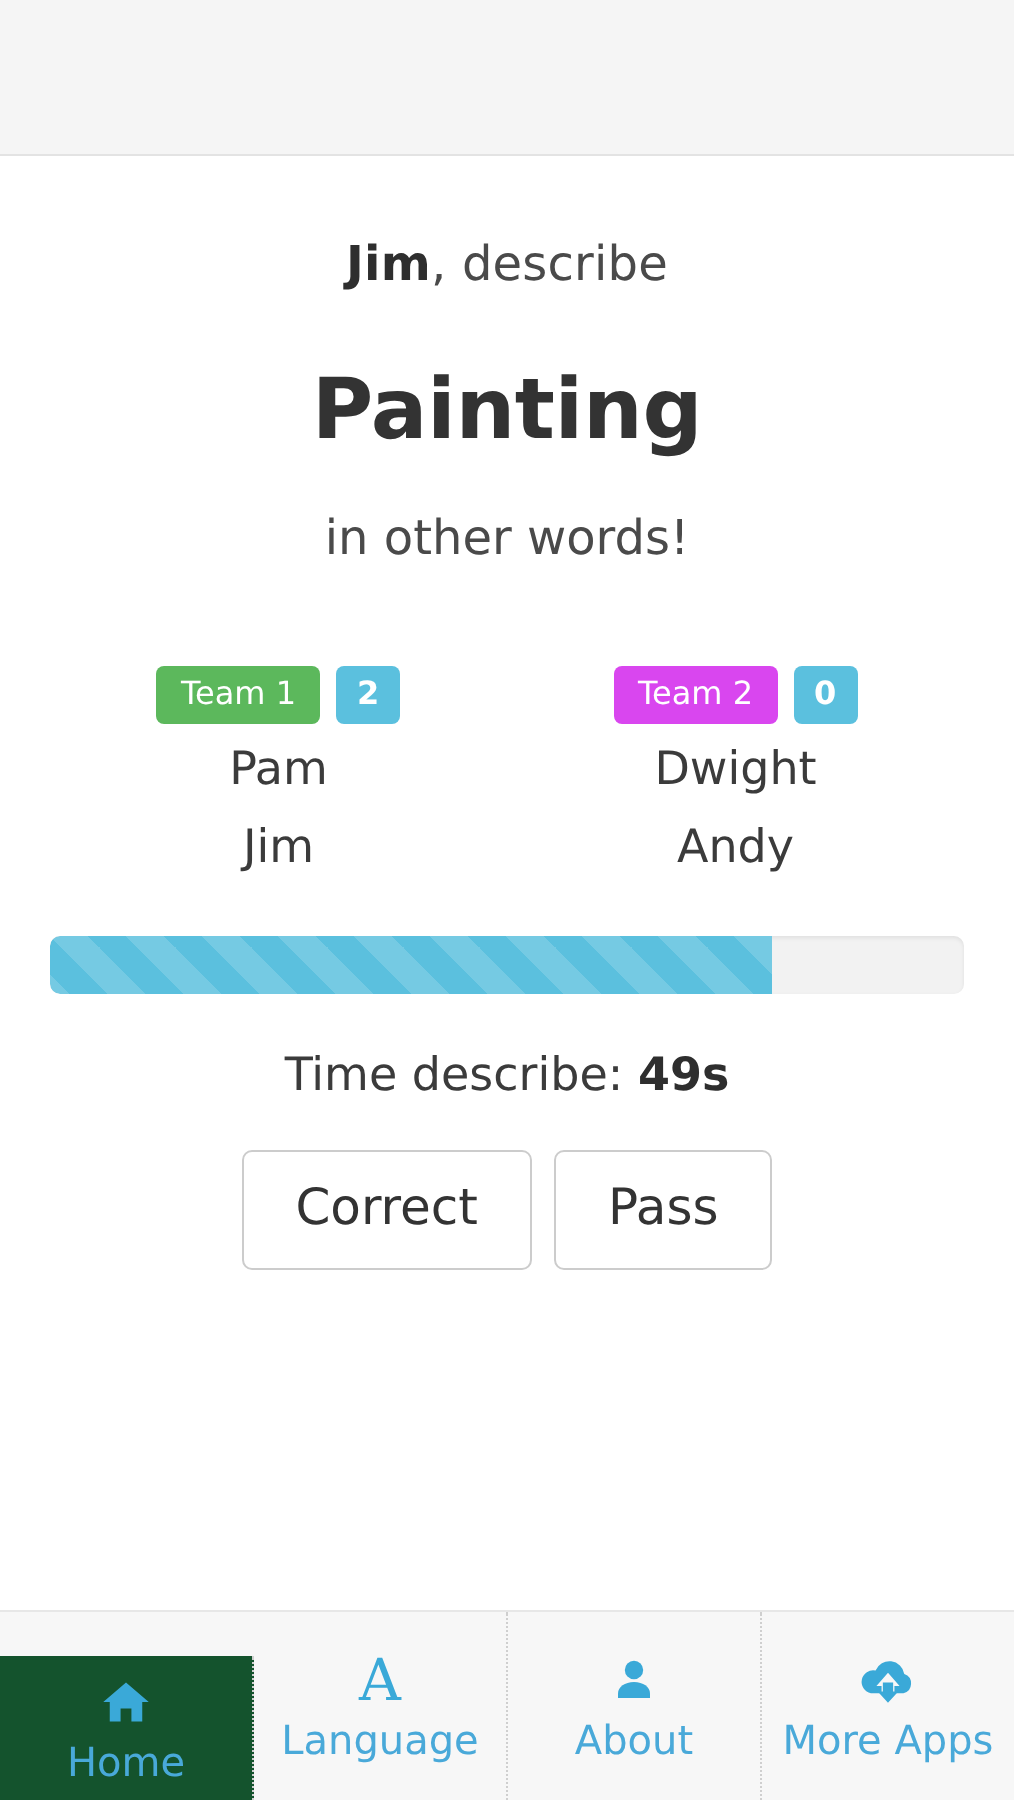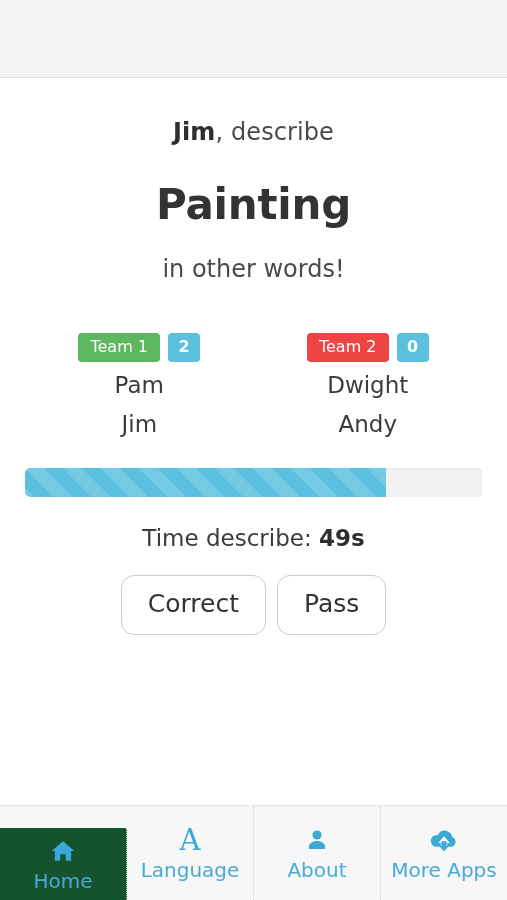--- a/index.html
+++ b/index.html
@@ -86,21 +86,21 @@
     color: #ffffff;
     font-size: 16px;
     font-weight: normal;
     padding: 6px 12px 7px 12px;
     border-radius: 4px;
     line-height: 1;
     display: flex;
     align-items: center;
   }
   .team-label.team-a { background: #5cb85c; }
-  .team-label.team-b { background: #ef4444; }
+  .team-label.team-b { background: #d946ef; }
   .team-score {
     background: #5bc0de;
     color: #ffffff;
     font-size: 16px;
     font-weight: bold;
     border-radius: 4px;
     min-width: 32px;
     display: flex;
     align-items: center;
     justify-content: center;
@@ -157,21 +157,21 @@
   
   .actions-row {
     display: flex;
     justify-content: center;
     gap: 11px;
     margin-top: 24px;
   }
   .action-btn {
     background: #ffffff;
     border: 1px solid #cccccc;
-    border-radius: 13px;
+    border-radius: 5px;
     font-family: inherit;
     font-size: 25px;
     color: #333333;
     padding: 14px 26px 16px 26px;
     cursor: pointer;
     line-height: 1.15;
   }
 
   
   .bottom-nav {

